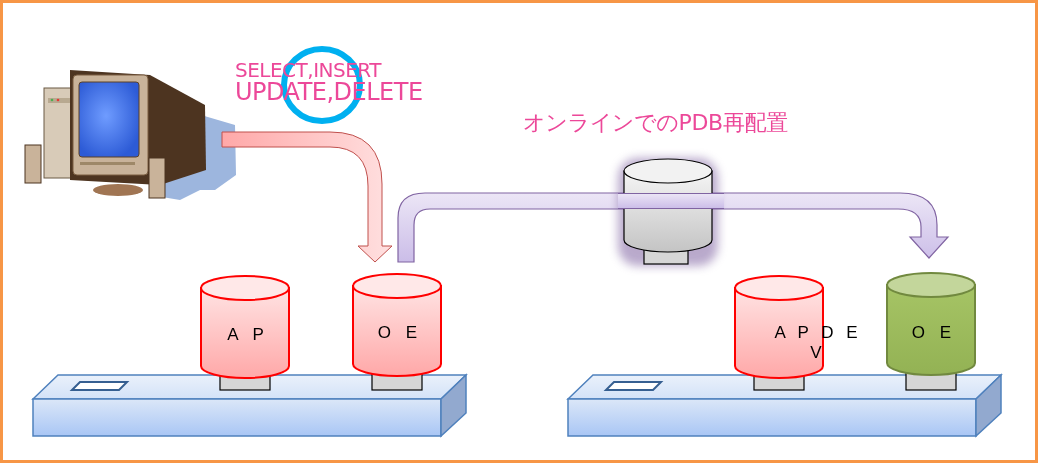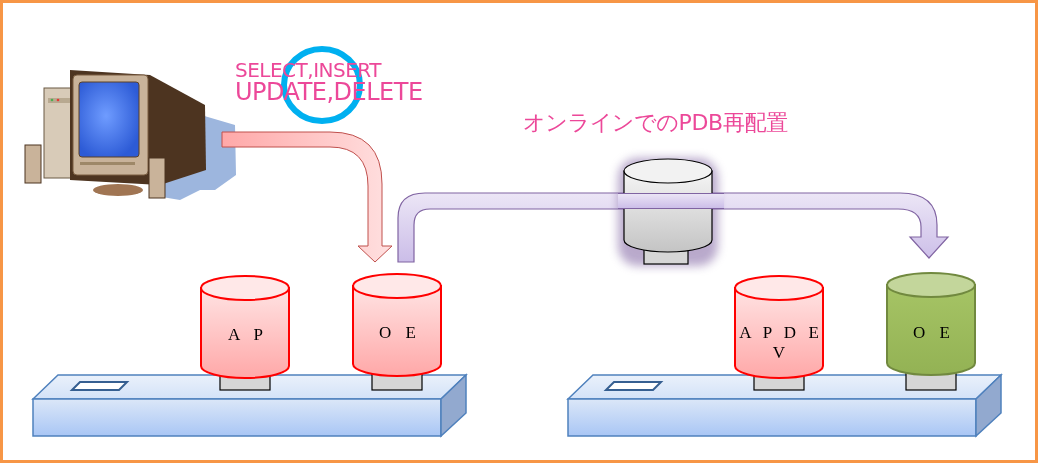--- a/index.html
+++ b/index.html
@@ -3,21 +3,21 @@
 <meta charset="utf-8">
 <style>
   html, body { margin:0; padding:0; background:#fff; }
   body { width:1038px; height:463px; position:relative; overflow:hidden; font-family:"Liberation Sans", "DejaVu Sans", sans-serif; }
   #frame { position:absolute; left:0; top:0; width:1038px; height:463px; box-sizing:border-box; border:3px solid #f79646; }
   svg { position:absolute; left:0; top:0; }
   .txt { position:absolute; color:#ec4899; white-space:nowrap; }
   #sql1 { left:235px; top:58px; font-size:20px; font-family:"DejaVu Sans", sans-serif; letter-spacing:-0.5px; }
   #sql2 { left:235px; top:78px; font-size:24px; font-family:"DejaVu Sans", sans-serif; letter-spacing:-0.5px; }
   #title { left:523px; top:108px; font-size:22px; font-family:"DejaVu Sans", sans-serif; letter-spacing:-0.3px; }
-  .dblabel { position:absolute; font-size:17px; letter-spacing:5px; text-align:center; font-family:Liberation Serif, serif; }
+  .dblabel { position:absolute; font-size:17px; letter-spacing:5px; text-align:center; font-family:Liberation Sans, sans-serif; }
 </style>
 </head>
 <body>
 
 <div id="frame"></div>
 
 <svg width="1038" height="463">
   <defs>
     <linearGradient id="redCyl" x1="0" y1="0" x2="0" y2="1">
       <stop offset="0" stop-color="#ffe3e3"></stop>
@@ -126,14 +126,14 @@
     <ellipse cx="931" cy="285" rx="44" ry="12" fill="#c3d69b" stroke="#71893f" stroke-width="2"></ellipse>
   </g>
 </svg>
 
 <div class="txt" id="sql1">SELECT,INSERT</div>
 <div class="txt" id="sql2">UPDATE,DELETE</div>
 <div class="txt" id="title">オンラインでのPDB再配置</div>
 
 <div class="dblabel" style="left:201px; top:325px; width:94px;">A P</div>
 <div class="dblabel" style="left:353px; top:323px; width:94px;">O E</div>
-<div class="dblabel" style="left:733px; top:323px; width:96px; letter-spacing:4px;">A P D E V</div>
+<div class="dblabel" style="left:770px; top:323px; width:96px; letter-spacing:4px;">A P D E V</div>
 <div class="dblabel" style="left:887px; top:323px; width:94px;">O E</div>
 
 </body></html>

